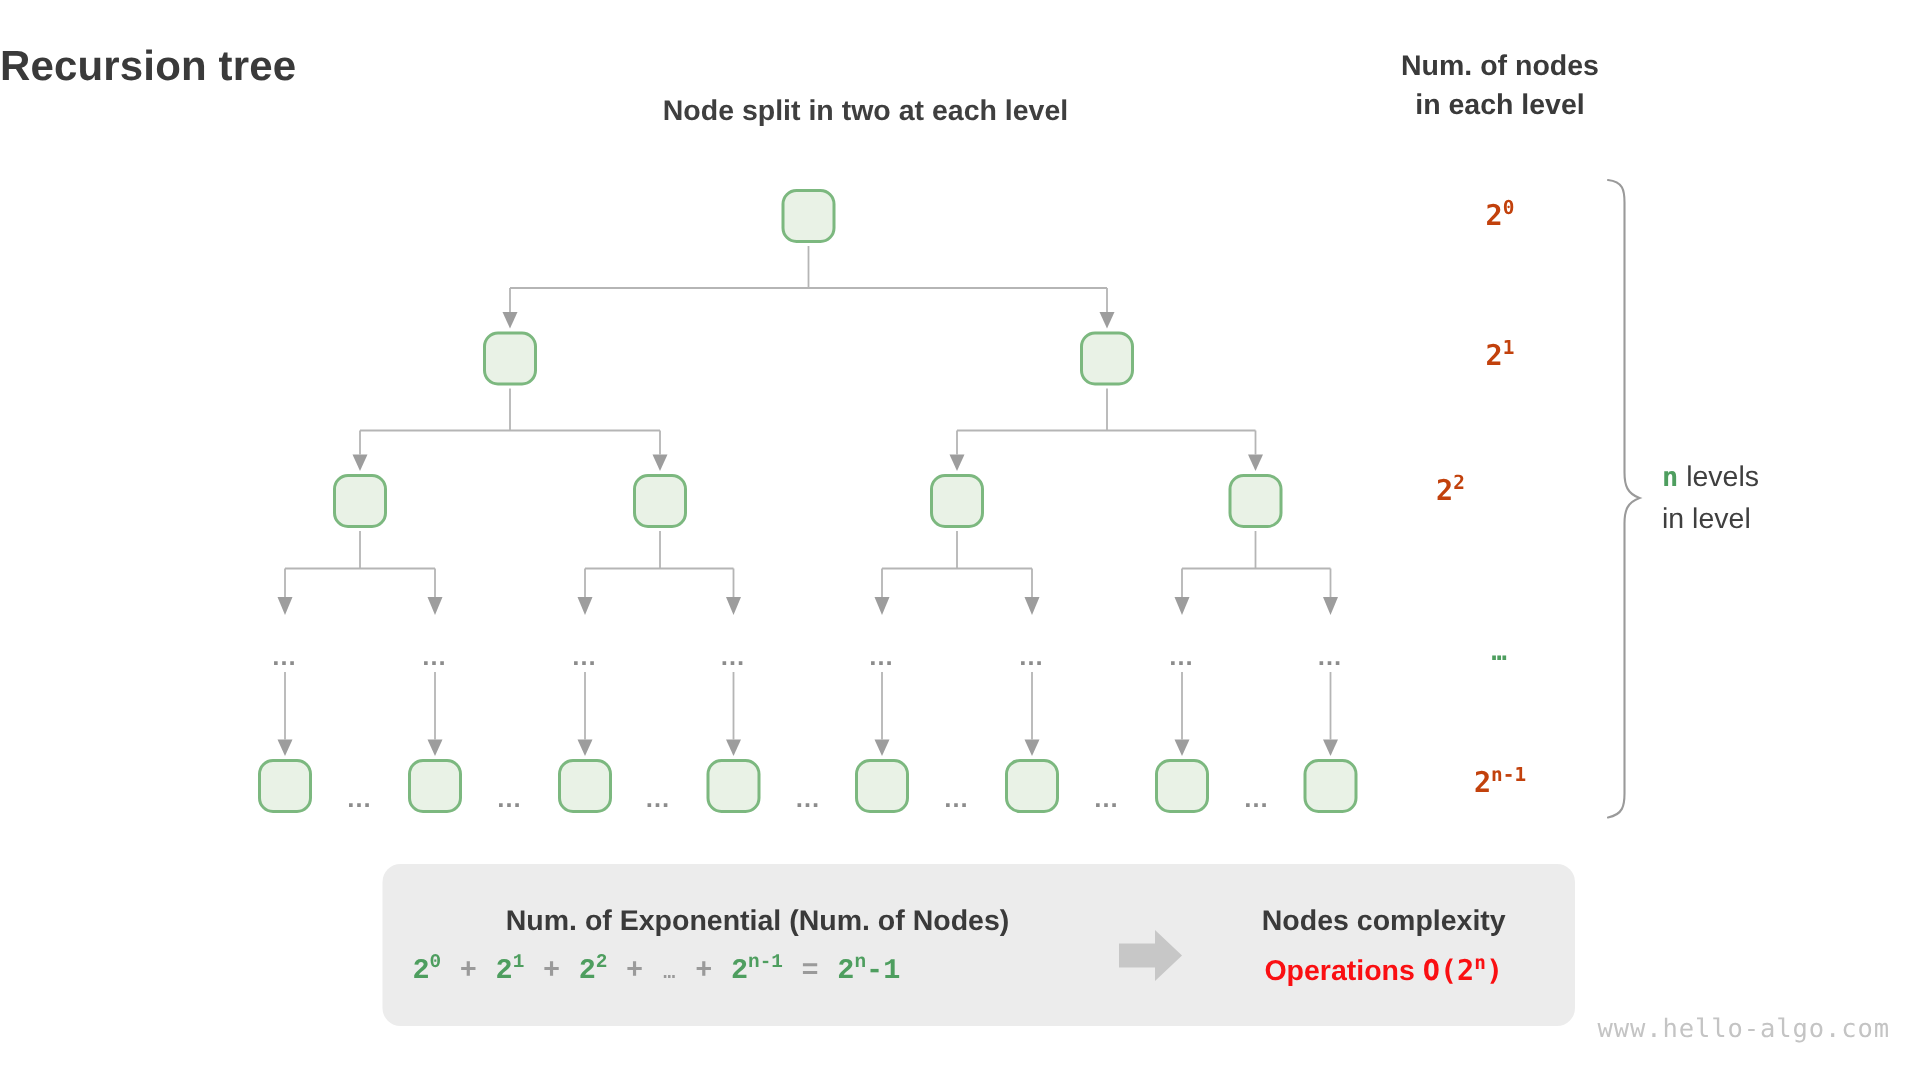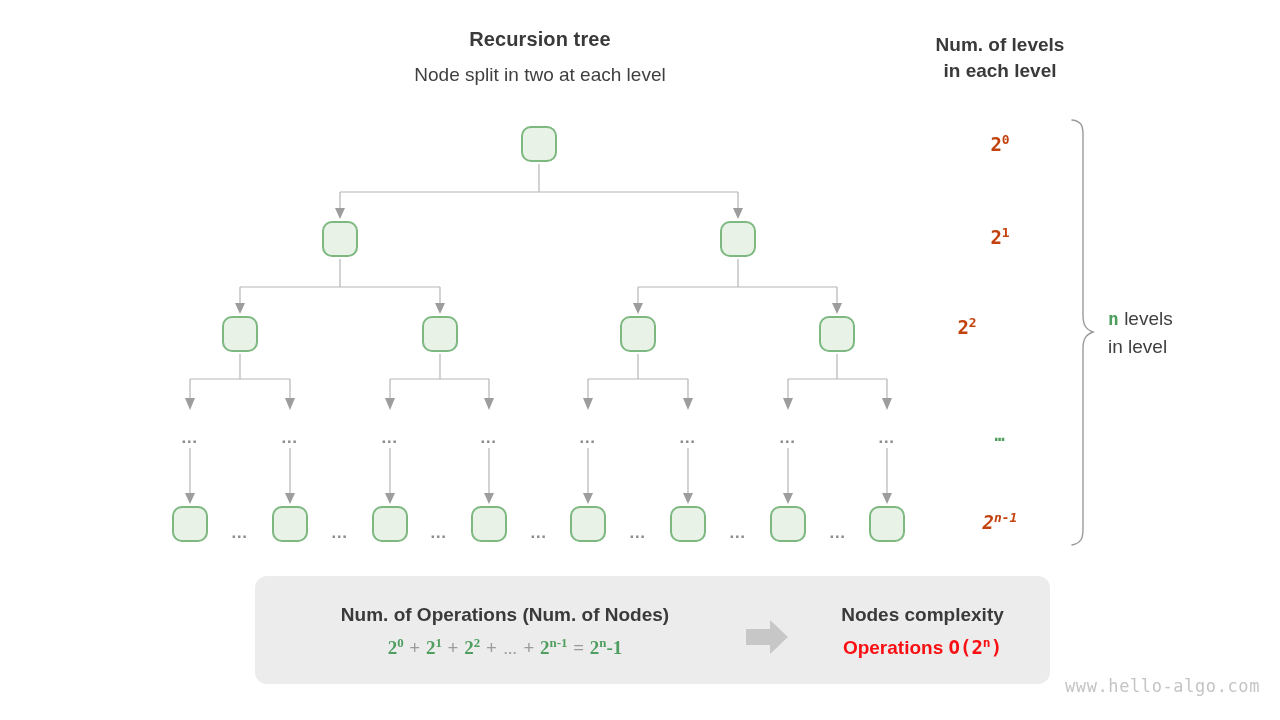--- a/index.html
+++ b/index.html
@@ -19,32 +19,32 @@
     position: absolute;
     left: 0; top: 0;
     width: 1280px;
     height: 720px;
   }
   .abs { position: absolute; }
 
   
   .title-main {
     left: 0; top: 28px; width: 1080px;
-    text-align: center;
-    font-size: 20px;
+    font-size: 28px;
     font-weight: bold;
     color: #3a3a3a;
     letter-spacing: 0.1px;
   }
   .title-sub {
     left: 0; top: 64px; width: 1080px;
     text-align: center;
     font-size: 19px;
-    font-weight: normal;
+    font-weight: bold;
     color: #3f3f3f;
+    padding-left: 37px;
   }
   .title-right {
     left: 880px; top: 32px; width: 240px;
     text-align: center;
     font-size: 19px;
     font-weight: bold;
     color: #3a3a3a;
     line-height: 26px;
   }
 
@@ -115,22 +115,21 @@
   }
   .sum-left-title {
     left: 275px; top: 604px; width: 460px;
     text-align: center;
     font-size: 19px;
     font-weight: bold;
     color: #3a3a3a;
   }
   .formula {
     left: 275px; top: 638px; width: 460px;
-    text-align: center;
-    font-family: Liberation Serif, serif;
+    font-family: Liberation Mono, monospace;
     font-weight: bold;
     font-size: 19px;
     white-space: nowrap;
     line-height: 1.05;
   }
   .formula .g { color: #4e9e5f; }
   .formula .op { color: #9a9a9a; padding: 0 1px; }
   .formula sup { font-size: 0.68em; vertical-align: super; line-height: 0; }
 
   .sum-right-title {
@@ -164,21 +163,21 @@
   }
 </style>
 </head>
 <body>
 
 <div id="stage">
 
   <div class="abs title-main">Recursion tree</div>
   <div class="abs title-sub">Node split in two at each level</div>
   <div class="abs title-right">
-    <span>Num. of levels</span><br>
+    <span>Num. of nodes</span><br>
     <span>in each level</span>
   </div>
 
   <svg class="abs" style="left:0px; top:0px; width:1000px; height:570px;" viewBox="0 0 1000 570">
     <g stroke="#b5b5b5" stroke-width="1.2" fill="none">
 
       <path d="M539,164 L539,192"></path>
 
       <path d="M340,192 L738,192"></path>
       <path d="M340,192 L340,208"></path>
@@ -290,37 +289,37 @@
   <div class="abs lvl-label" style="left:940px; top:135px;">
     <span>2</span><sup>0</sup>
   </div>
   <div class="abs lvl-label" style="left:940px; top:228px;">
     <span>2</span><sup>1</sup>
   </div>
   <div class="abs lvl-label" style="left:907px; top:318px;">
     <span>2</span><sup>2</sup>
   </div>
   <div class="abs lvl-dots" style="left:940px; top:427px;">…</div>
-  <div class="abs lvl-label" style="left:940px; top:513px;font-style:italic;">
+  <div class="abs lvl-label" style="left:940px; top:513px;">
     <span>2</span><sup>n-1</sup>
   </div>
 
   <svg class="abs" style="left:1066px; top:118px; width:34px; height:430px;" viewBox="0 0 34 430">
     <path d="M6,2 C16,3 17,9 17,17 L17,197 C17,206 19,211 27,214 C19,217 17,222 17,231 L17,411 C17,419 16,425 6,427" fill="none" stroke="#9a9a9a" stroke-width="1.4" stroke-linecap="round"></path>
   </svg>
 
   <div class="abs brace-text">
     <span class="n">n</span>
     <span>levels</span><br>
     <span>in level</span>
   </div>
 
   <div class="abs summary"></div>
 
-  <div class="abs sum-left-title">Num. of Operations (Num. of Nodes)</div>
+  <div class="abs sum-left-title">Num. of Exponential (Num. of Nodes)</div>
 
   <div class="abs formula">
     <span class="g"><span>2</span><sup>0</sup></span>
     <span class="op">+</span>
     <span class="g"><span>2</span><sup>1</sup></span>
     <span class="op">+</span>
     <span class="g"><span>2</span><sup>2</sup></span>
     <span class="op">+</span>
     <span class="op" style="font-size:0.7em;">…</span>
     <span class="op">+</span>

